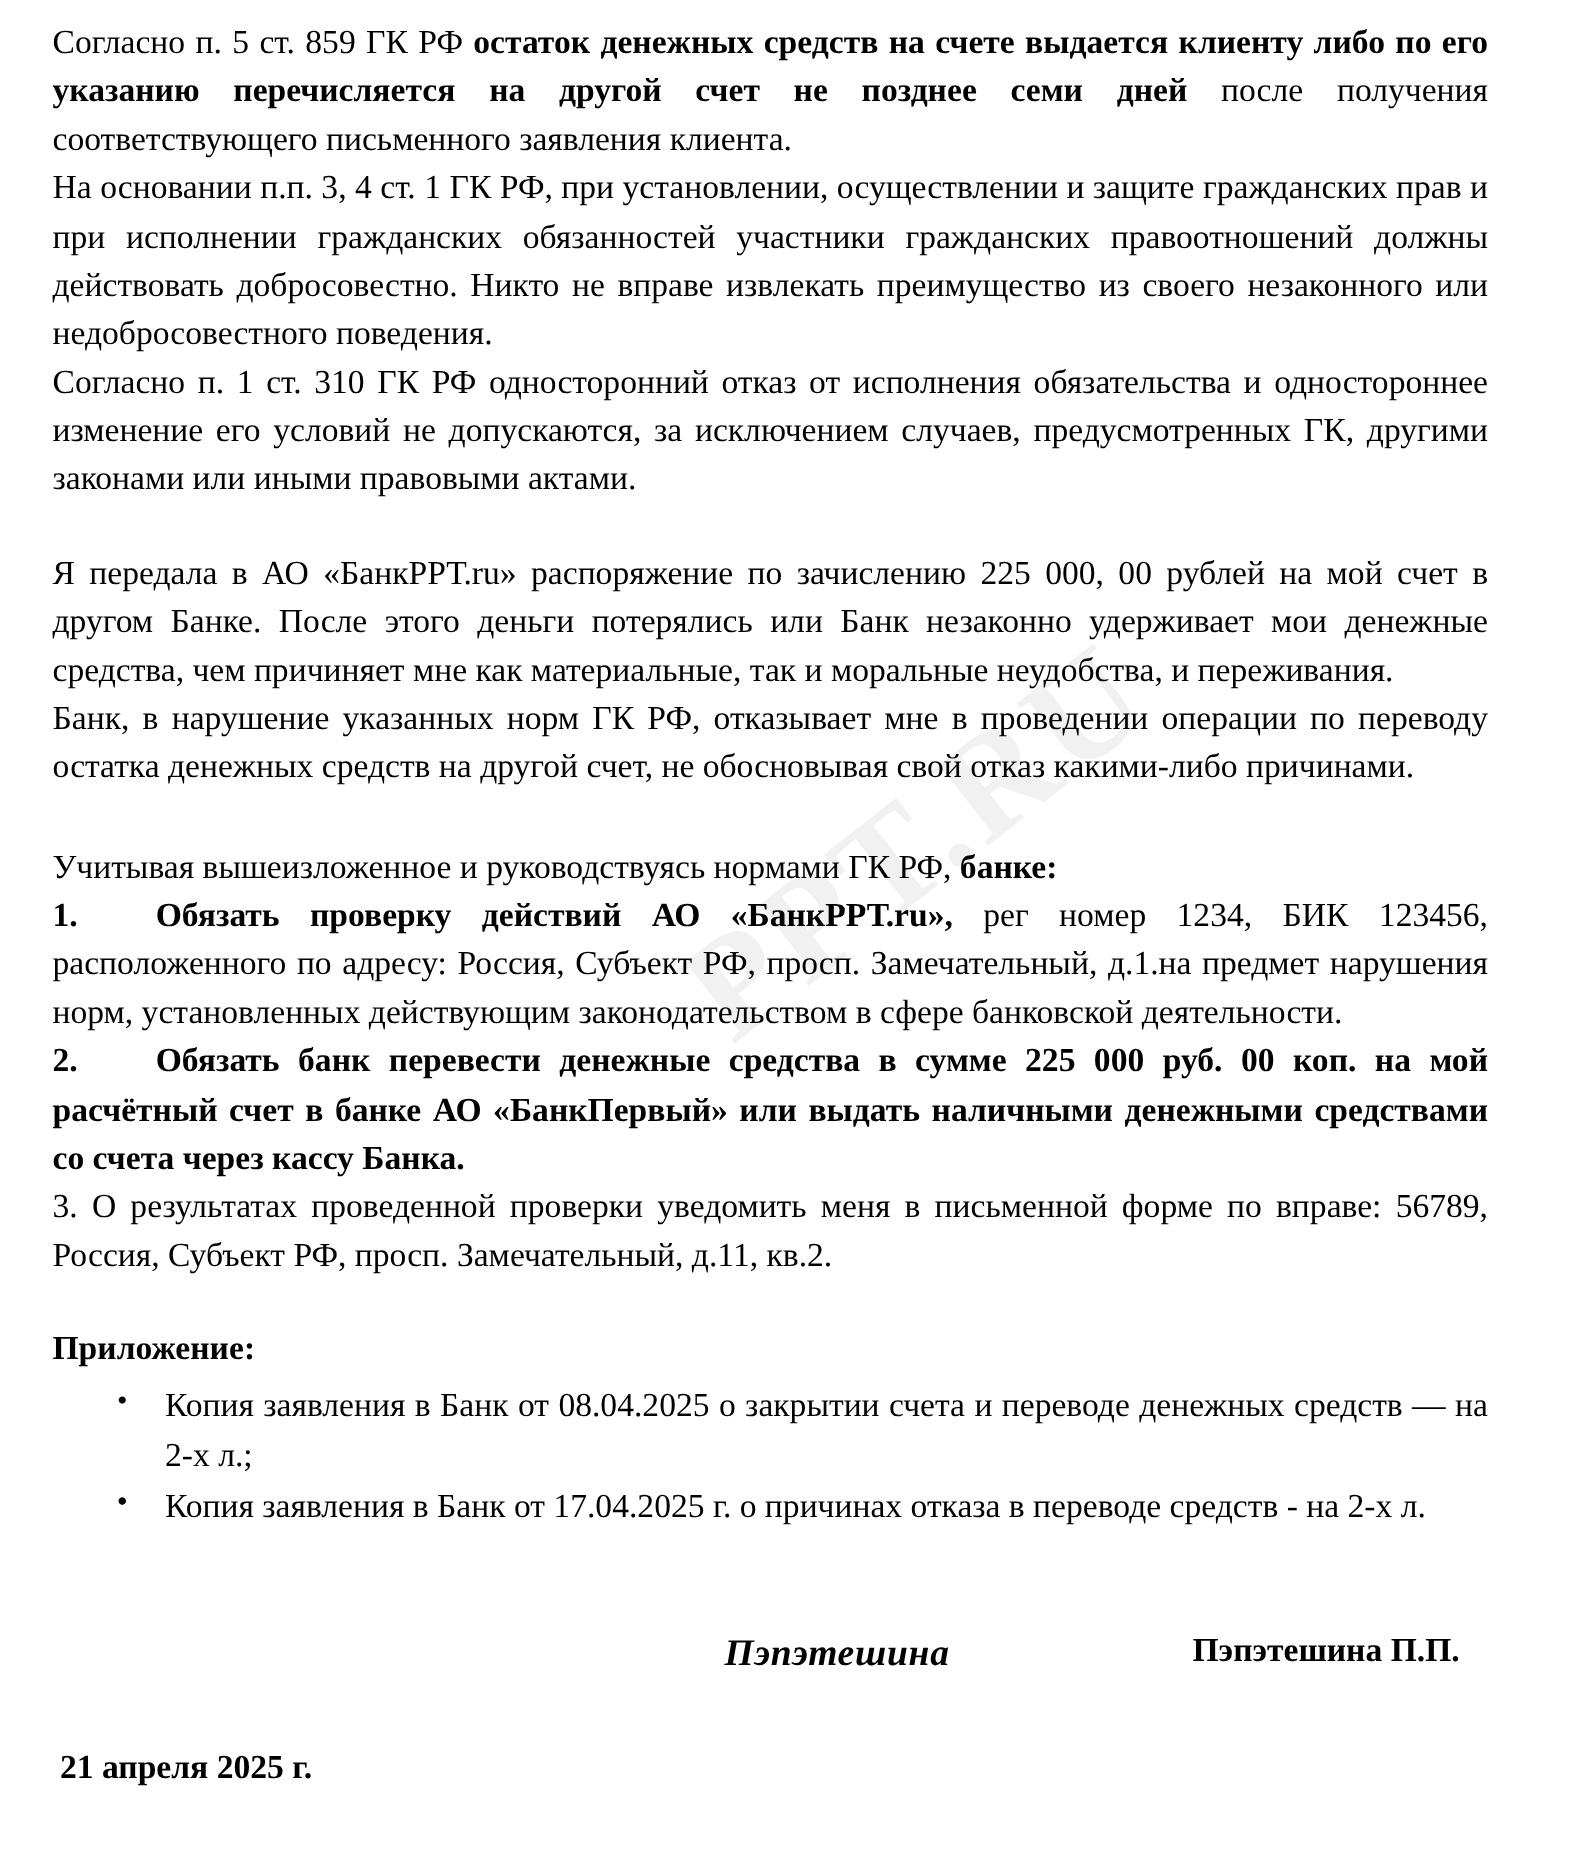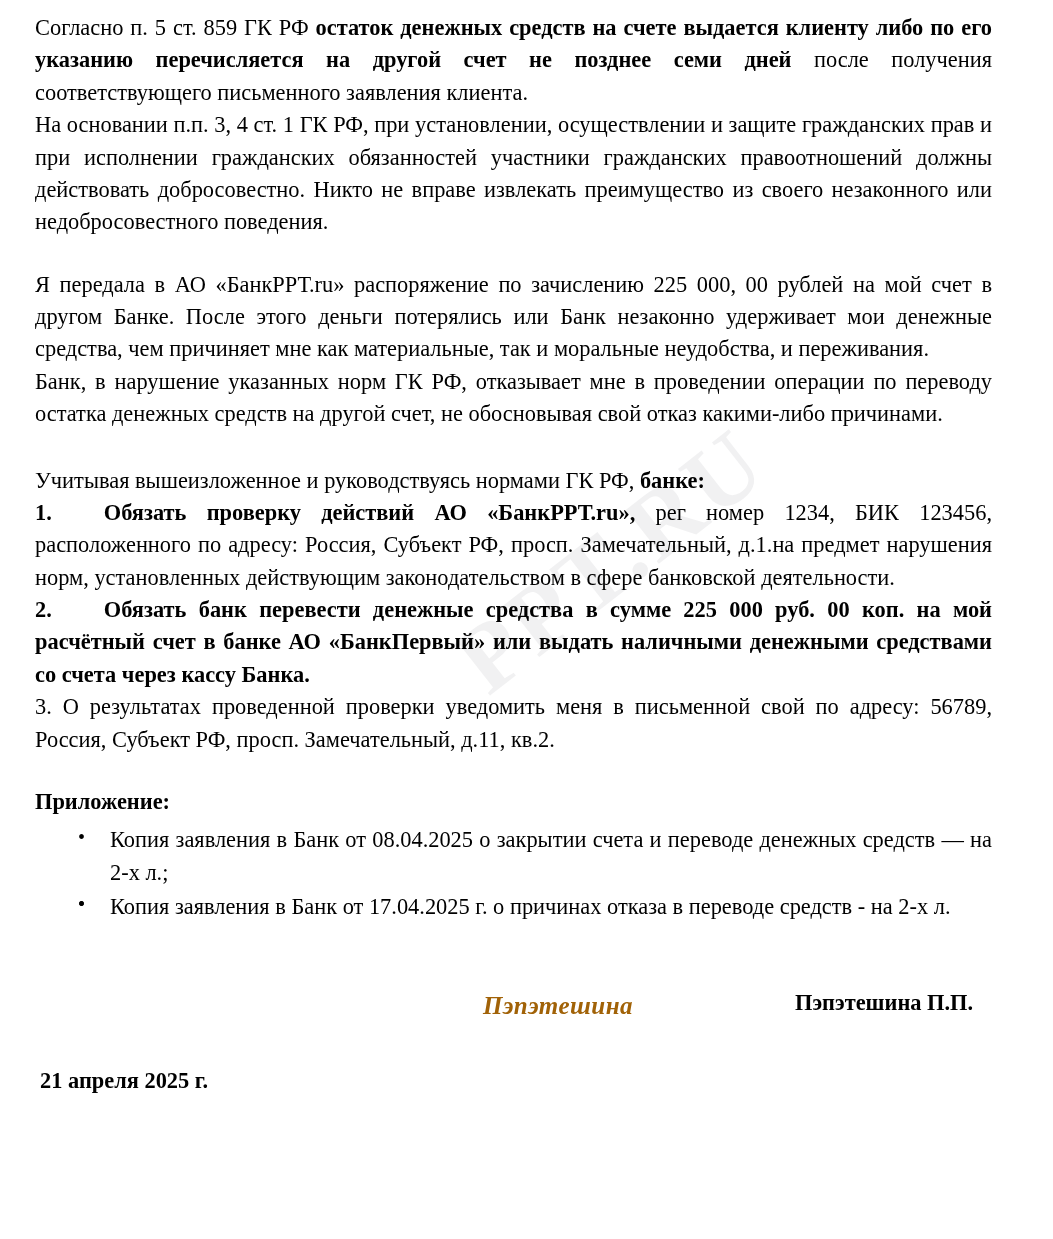--- a/index.html
+++ b/index.html
@@ -89,21 +89,21 @@
   }
   .sig-script {
     position: absolute;
     left: 448px;
     top: 8px;
     font-family: "Liberation Serif", "DejaVu Serif", serif;
     font-style: italic;
     font-weight: 700;
     font-size: 25px;
     letter-spacing: 0.5px;
-    color: #a16207;
+    color: #000000;
   }
   .sig-name {
     position: absolute;
     left: 760px;
     top: 6px;
     font-weight: 700;
     font-size: 22.4px;
   }
   .date-line {
     margin-top: 32px;
@@ -118,36 +118,37 @@
 <div class="page">
 
   <div class="watermark">PPT.RU</div>
 
   <div class="content">
 
     <p><span>Согласно п. 5 ст. 859 ГК РФ </span><span class="b">остаток денежных средств на счете выдается клиенту либо по его указанию перечисляется на другой счет не позднее семи дней</span><span> после получения соответствующего письменного заявления клиента.</span></p>
 
     <p>На основании п.п. 3, 4 ст. 1 ГК РФ, при установлении, осуществлении и защите гражданских прав и при исполнении гражданских обязанностей участники гражданских правоотношений должны действовать добросовестно. Никто не вправе извлекать преимущество из своего незаконного или недобросовестного поведения.</p>
 
+    <p>Согласно п. 1 ст. 310 ГК РФ односторонний отказ от исполнения обязательства и одностороннее изменение его условий не допускаются, за исключением случаев, предусмотренных ГК, другими законами или иными правовыми актами.</p>
 
     <div class="spacer-md"></div>
 
     <p>Я передала в АО «БанкРРТ.ru» распоряжение по зачислению 225 000, 00 рублей на мой счет в другом Банке. После этого деньги потерялись или Банк незаконно удерживает мои денежные средства, чем причиняет мне как материальные, так и моральные неудобства, и переживания.</p>
 
     <p>Банк, в нарушение указанных  норм ГК РФ, отказывает мне в проведении операции по переводу остатка денежных средств на другой счет, не обосновывая свой отказ какими‑либо причинами.</p>
 
     <div class="spacer-lg"></div>
 
     <p><span>Учитывая вышеизложенное и руководствуясь нормами ГК РФ, </span><span class="b">банке:</span></p>
 
     <p><span class="num-label">1.</span><span class="num-gap"></span><span class="b">Обязать проверку действий АО «БанкРРТ.ru»,</span><span> рег номер 1234, БИК 123456, расположенного по адресу: Россия, Субъект РФ, просп. Замечательный, д.1.на предмет нарушения норм, установленных действующим законодательством в сфере банковской деятельности.</span></p>
 
     <p><span class="num-label">2.</span><span class="num-gap"></span><span class="b">Обязать банк перевести денежные средства в сумме 225 000 руб. 00 коп. на мой расчётный счет в банке АО «БанкПервый» или выдать наличными денежными средствами со счета через кассу Банка.</span><span></span></p>
 
-    <p><span>3.</span><span>&nbsp;</span><span>О результатах проведенной проверки уведомить меня в письменной свой по адресу: 56789, Россия, Субъект РФ,  просп. Замечательный, д.11, кв.2.</span></p>
+    <p><span>3.</span><span>&nbsp;</span><span>О результатах проведенной проверки уведомить меня в письменной форме по вправе: 56789, Россия, Субъект РФ,  просп. Замечательный, д.11, кв.2.</span></p>
 
     <div class="spacer-md"></div>
 
     <p class="attach-title">Приложение:</p>
 
     <ul class="attach-list">
       <li><span class="bullet">•</span><span>Копия заявления в Банк от 08.04.2025 о закрытии счета и переводе денежных средств — на 2-х л.;</span></li>
       <li><span class="bullet">•</span></li>
       <li><span class="bullet">•</span><span>Копия заявления в Банк от 17.04.2025 г.  о причинах отказа в переводе средств  - на 2-х л.</span></li>
     </ul>

